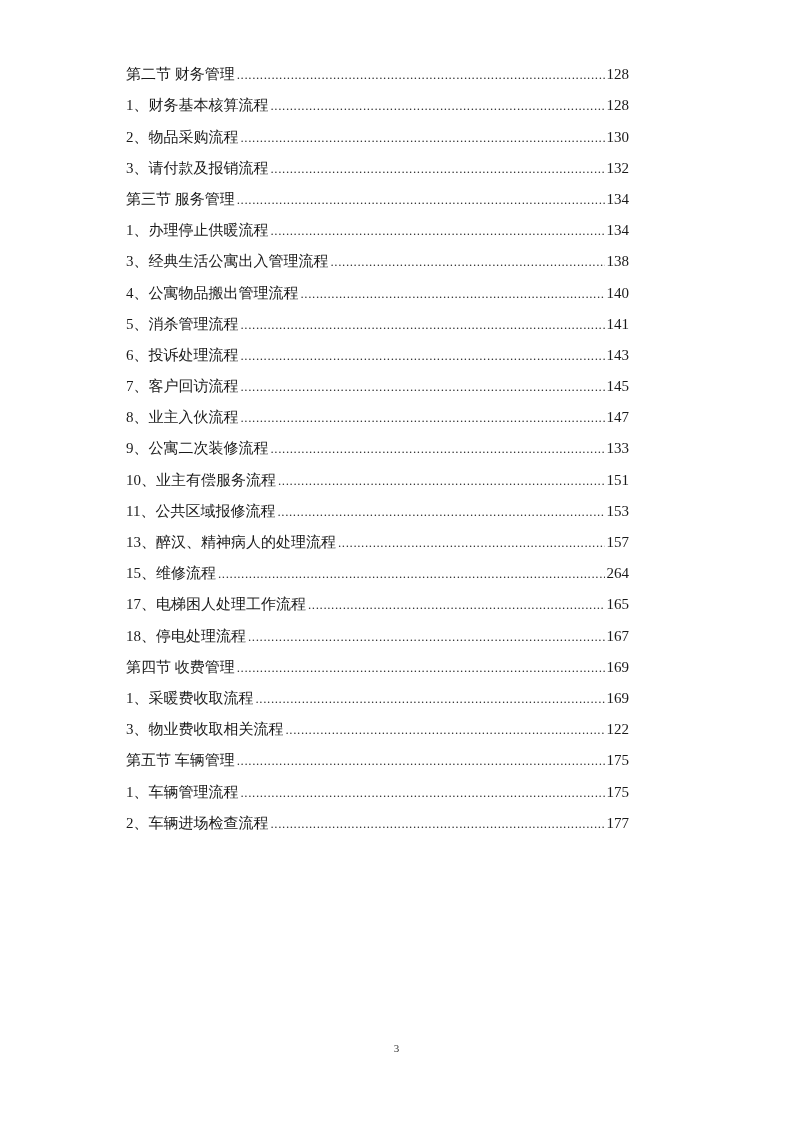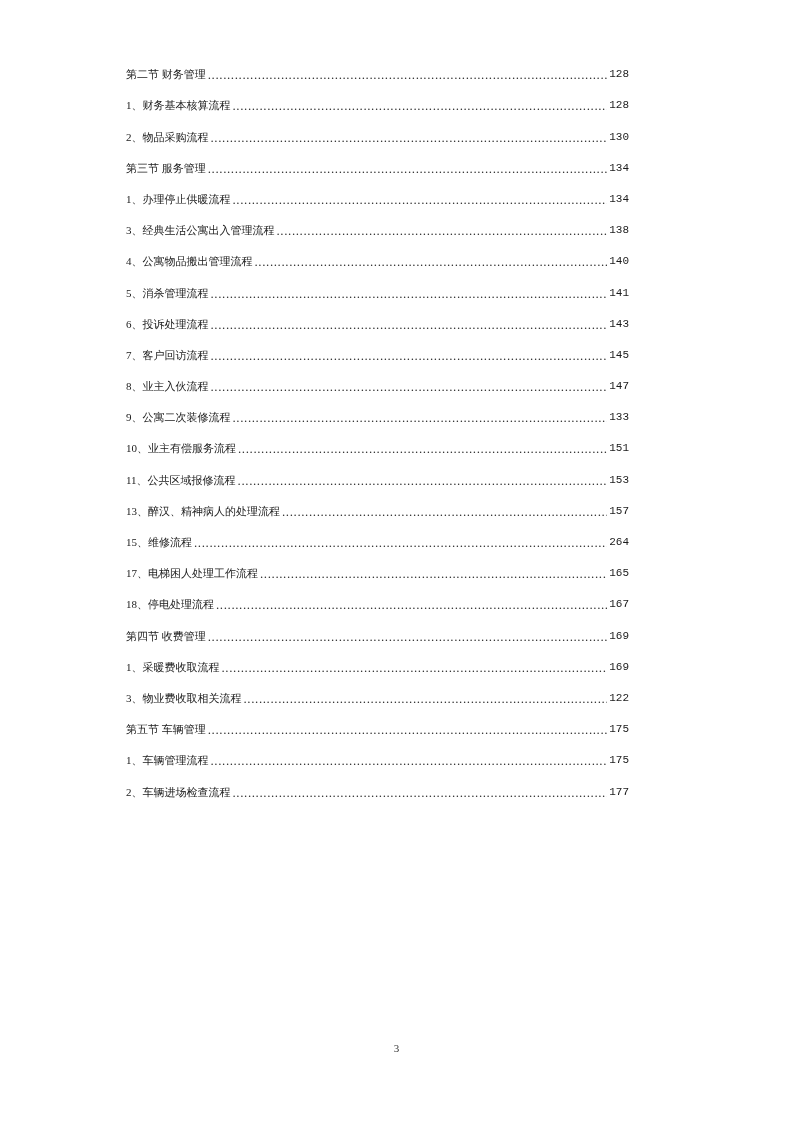--- a/index.html
+++ b/index.html
@@ -18,21 +18,21 @@
     .toc {
       position: absolute;
       left: 126px;
       top: 53px;
       width: 503px;
     }
     .toc-row {
       display: flex;
       align-items: flex-end;
       height: 31.2px;
-      font-size: 11px;
+      font-size: 15px;
       line-height: 20px;
       white-space: nowrap;
     }
     .toc-label {
       flex: 0 0 auto;
       padding-right: 2px;
     }
     .toc-leader {
       flex: 1 1 auto;
       overflow: hidden;
@@ -46,21 +46,20 @@
       bottom: 0;
       letter-spacing: 0.6px;
       font-size: 13px;
       color: #333;
       line-height: 18px;
     }
     .toc-page {
       flex: 0 0 auto;
       padding-left: 2px;
       text-align: right;
-      font-family: Liberation Mono, monospace;
     }
     .page-number {
       position: absolute;
       top: 1042px;
       left: 0;
       width: 793px;
       text-align: center;
       font-size: 11px;
       color: #333;
     }
@@ -78,20 +77,25 @@
       <span class="toc-label">1、财务基本核算流程</span>
       <span class="toc-leader"></span>
       <span class="toc-page">128</span>
     </div>
   <div class="toc-row">
       <span class="toc-label">2、物品采购流程</span>
       <span class="toc-leader"></span>
       <span class="toc-page">130</span>
     </div>
   <div class="toc-row">
+      <span class="toc-label">3、请付款及报销流程</span>
+      <span class="toc-leader"></span>
+      <span class="toc-page">132</span>
+    </div>
+  <div class="toc-row">
       <span class="toc-label">第三节  服务管理</span>
       <span class="toc-leader"></span>
       <span class="toc-page">134</span>
     </div>
   <div class="toc-row">
       <span class="toc-label">1、办理停止供暖流程</span>
       <span class="toc-leader"></span>
       <span class="toc-page">134</span>
     </div>
   <div class="toc-row">

